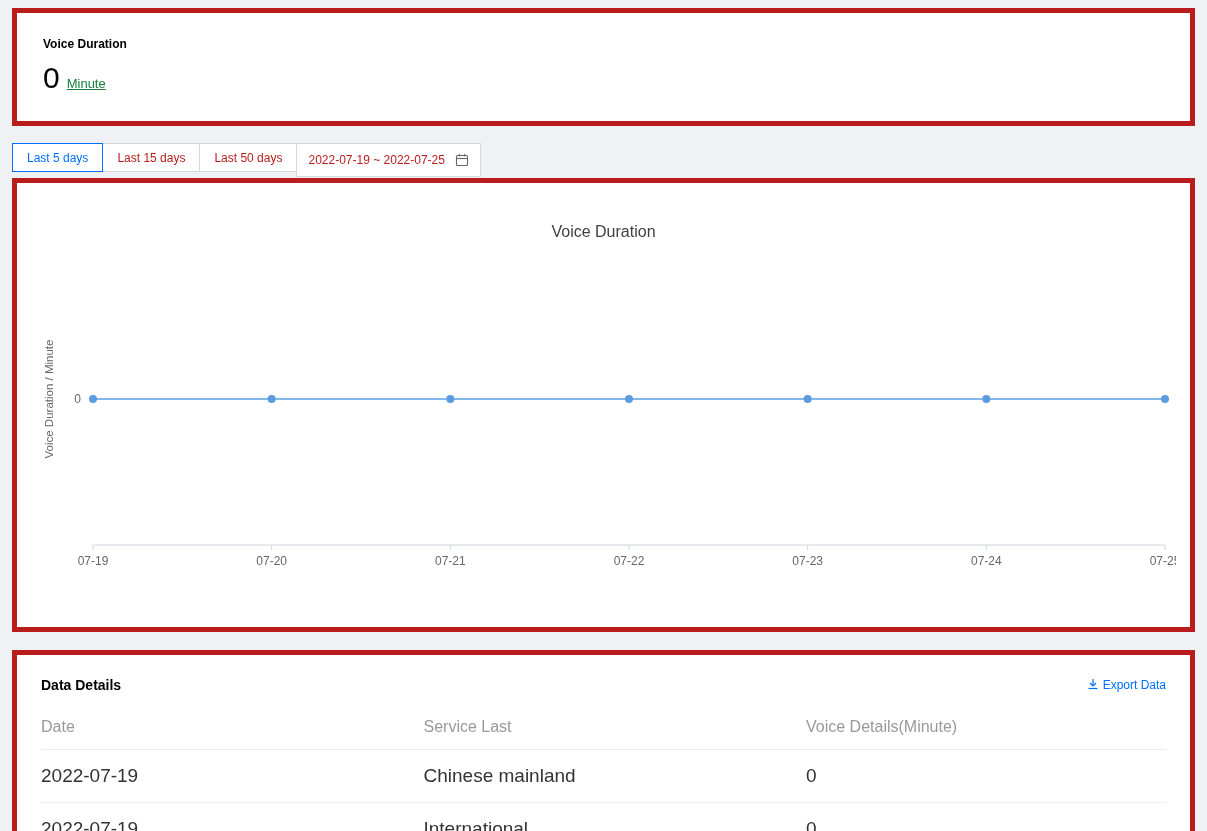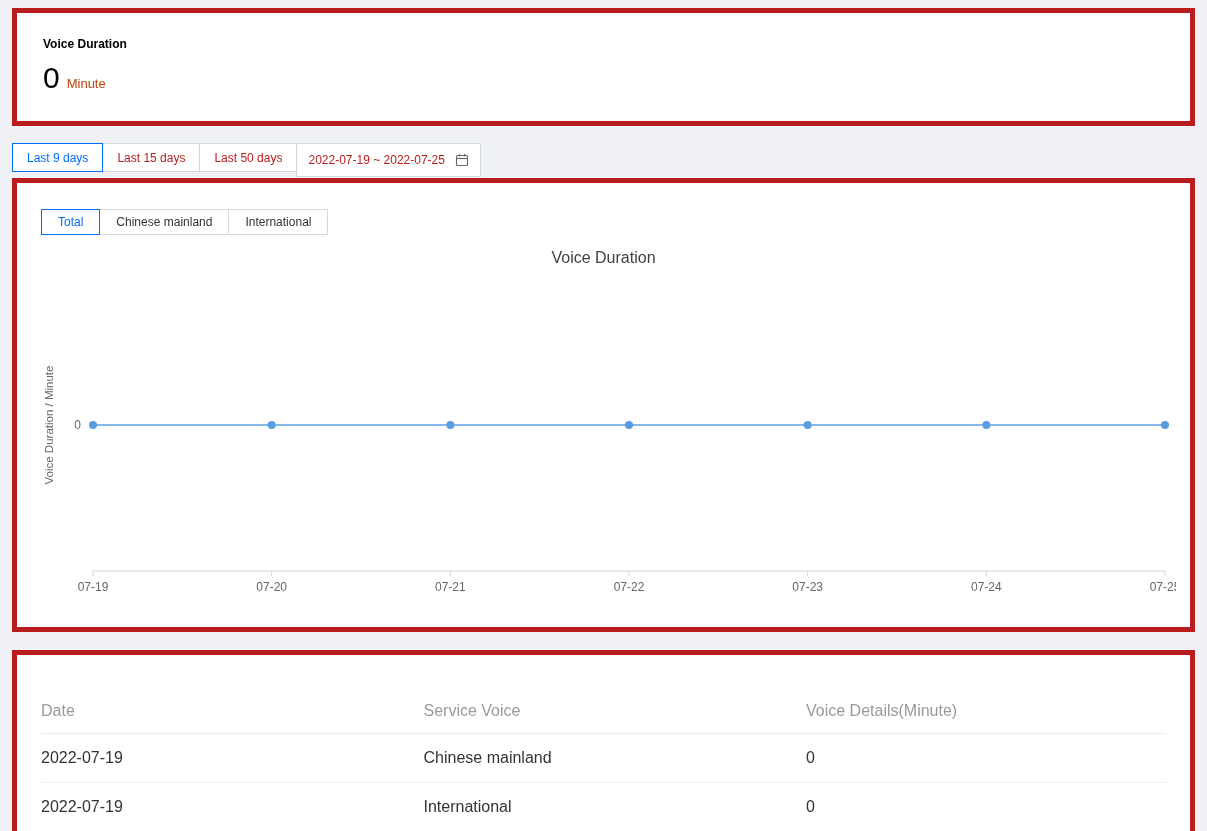--- a/index.html
+++ b/index.html
@@ -14,21 +14,21 @@
     background: #fff;
     border: 5px solid #b91c1c;
     margin: 0 12px;
   }
 
   
   .summary-card { margin-top: 8px; height: 118px; padding: 24px 26px; }
   .summary-title { font-size: 12px; font-weight: bold; color: #000; }
   .summary-value-row { margin-top: 12px; display: flex; align-items: baseline; gap: 7px; }
   .summary-number { font-size: 30px; font-weight: 400; color: #000; line-height: 1; }
-  .summary-unit { font-size: 13px; color: #c2410c; }
+  .summary-unit { font-size: 13px; color: #15803d; text-decoration: underline; }
 
   
   .filter-row { display: flex; margin: 17px 12px 0; height: 29px; }
   .range-btn, .date-box {
     background: #fff;
     border: 1px solid #d4d9de;
     font-size: 12px;
     color: #b91c1c;
     display: flex;
     align-items: center;
@@ -89,60 +89,55 @@
   .data-table { width: 100%; border-collapse: collapse; margin-top: 10px; }
   .data-table th {
     text-align: left;
     font-weight: normal;
     font-size: 16px;
     color: #999;
     padding: 15px 0 13px;
     border-bottom: 1px solid #e8ebef;
   }
   .data-table td {
-    font-size: 16px;
+    font-size: 19px;
     color: #333;
     padding: 15px 0;
     border-bottom: 1px solid #eef0f3;
   }
 </style>
 </head>
 <body>
 
 <div class="card summary-card">
   <div class="summary-title">Voice Duration</div>
   <div class="summary-value-row">
     <span class="summary-number">0</span>
     <span class="summary-unit">Minute</span>
   </div>
 </div>
 
 <div class="filter-row">
-  <button class="range-btn active">Last 9 days</button>
+  <button class="range-btn active">Last 5 days</button>
   <button class="range-btn">Last 15 days</button>
   <button class="range-btn">Last 50 days</button>
   <div class="date-box">
     <span>2022-07-19 ~ 2022-07-25</span>
     <span>
       <svg width="14" height="14" viewBox="0 0 14 14" fill="none" stroke="#666" stroke-width="1.1">
         <rect x="1.5" y="2.5" width="11" height="10" rx="1"></rect>
         <line x1="1.5" y1="5.5" x2="12.5" y2="5.5"></line>
         <line x1="4.5" y1="1" x2="4.5" y2="3.5"></line>
         <line x1="9.5" y1="1" x2="9.5" y2="3.5"></line>
       </svg>
     </span>
   </div>
 </div>
 
 <div class="card chart-card">
-  <div class="scope-tabs">
-    <button class="scope-tab active">Total</button>
-    <button class="scope-tab">Chinese mainland</button>
-    <button class="scope-tab">International</button>
-  </div>
   <div class="chart-title">Voice Duration</div>
   <div class="chart-plot">
     <div class="chart-ylabel">Voice Duration / Minute</div>
     <svg id="chart-svg" viewBox="0 0 1135 332">
         <line x1="52" y1="298" x2="1124" y2="298" stroke="#ccd6e0" stroke-width="1"></line>
         <line x1="52" y1="298" x2="52" y2="303" stroke="#ccd6e0" stroke-width="1"></line>
         <text x="52" y="318" text-anchor="middle" fill="#666666" font-size="12">07-19</text>
         <line x1="230.66666666666666" y1="298" x2="230.66666666666666" y2="303" stroke="#ccd6e0" stroke-width="1"></line>
         <text x="230.66666666666666" y="318" text-anchor="middle" fill="#666666" font-size="12">07-20</text>
         <line x1="409.3333333333333" y1="298" x2="409.3333333333333" y2="303" stroke="#ccd6e0" stroke-width="1"></line>
@@ -162,30 +157,43 @@
         <circle cx="409.3333333333333" cy="152" r="4" fill="#5a9cdf"></circle>
         <circle cx="588" cy="152" r="4" fill="#5a9cdf"></circle>
         <circle cx="766.6666666666666" cy="152" r="4" fill="#5a9cdf"></circle>
         <circle cx="945.3333333333334" cy="152" r="4" fill="#5a9cdf"></circle>
         <circle cx="1124" cy="152" r="4" fill="#5a9cdf"></circle>
       </svg>
   </div>
 </div>
 
 <div class="card data-card">
+  <div class="data-header">
+    <div class="data-title">Data Details</div>
+    <a class="export-link">
+      <span>
+        <svg width="12" height="12" viewBox="0 0 12 12" fill="none" stroke="#006eff" stroke-width="1.2">
+          <line x1="6" y1="1" x2="6" y2="7.5"></line>
+          <polyline points="3,5 6,8 9,5"></polyline>
+          <line x1="1.5" y1="10.5" x2="10.5" y2="10.5"></line>
+        </svg>
+      </span>
+      <span>Export Data</span>
+    </a>
+  </div>
   <table class="data-table">
     <colgroup>
       <col style="width:34%">
         <col style="width:34%">
         <col style="width:32%">
     </colgroup>
     <thead>
       <tr>
         <th>Date</th>
-        <th>Service Voice</th>
+        <th>Service Last</th>
         <th>Voice Details(Minute)</th>
       </tr>
     </thead>
     <tbody>
       <tr>
         <td>2022-07-19</td>
         <td>Chinese mainland</td>
         <td>0</td>
       </tr>
       <tr>

